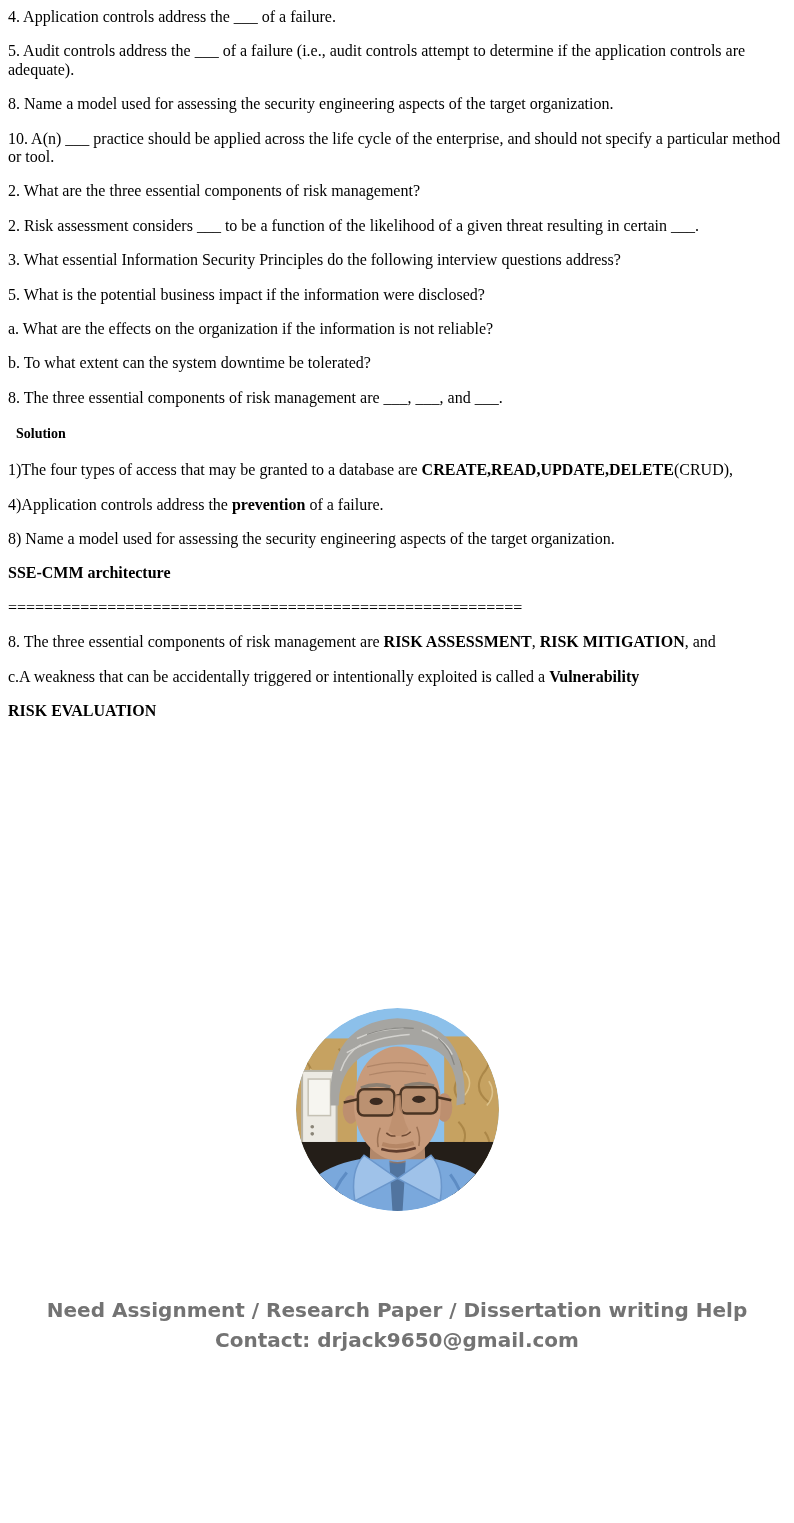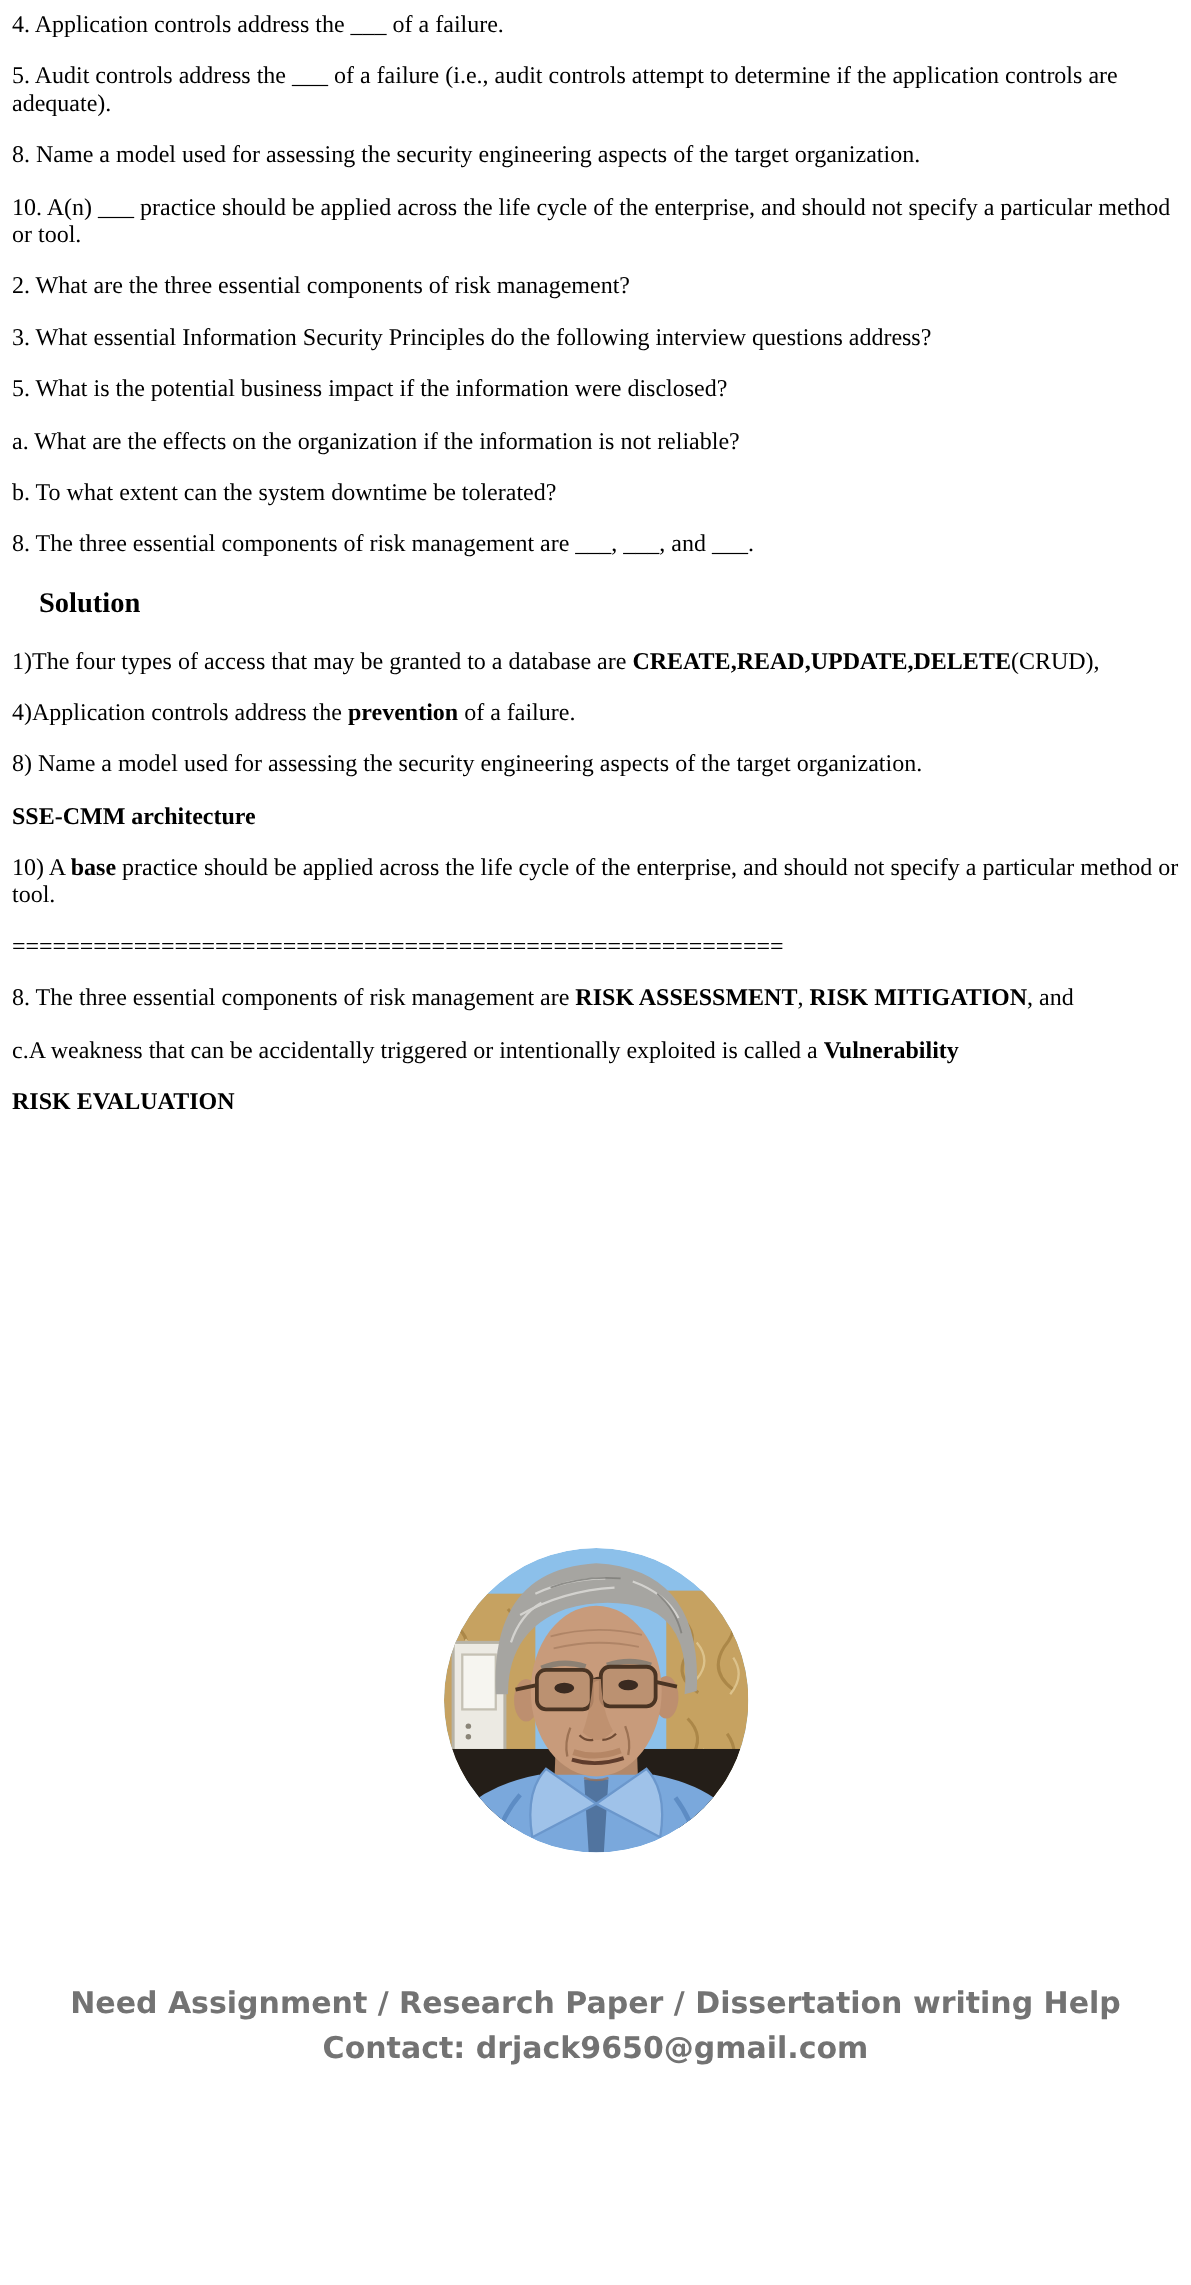--- a/index.html
+++ b/index.html
@@ -13,24 +13,24 @@
     font-size: 16px;
     padding: 8px;
   }
   .doc p {
     margin: 16px 0;
     line-height: 1.15;
   }
   .questions p:first-child { margin-top: 0; }
   .solution-heading {
     font-family: "Liberation Serif", serif;
-    font-size: 19px;
+    font-size: 14px;
     font-weight: bold;
     line-height: 1.15;
-    margin: 19px 18px;
+    margin: 19px 8px;
   }
   .divider-line {
     letter-spacing: 0;
     white-space: nowrap;
     overflow: hidden;
   }
   .avatar-wrap {
     margin-top: 288px;
     text-align: center;
   }
@@ -57,39 +57,39 @@
 <body>
 
 <div class="doc">
 
   <div class="questions">
     <p>4. Application controls address the ___ of a failure.</p>
     <p>5. Audit controls address the ___ of a failure (i.e., audit controls attempt to determine if the application controls are adequate).</p>
     <p>8. Name a model used for assessing the security engineering aspects of the target organization.</p>
     <p>10. A(n) ___ practice should be applied across the life cycle of the enterprise, and should not specify a particular method or tool.</p>
     <p>2. What are the three essential components of risk management?</p>
+    <p>2. Risk assessment considers ___ to be a function of the likelihood of a given threat resulting in certain ___.</p>
     <p>3. What essential Information Security Principles do the following interview questions address?</p>
     <p>5. What is the potential business impact if the information were disclosed?</p>
     <p>a. What are the effects on the organization if the information is not reliable?</p>
     <p>b. To what extent can the system downtime be tolerated?</p>
     <p>8. The three essential components of risk management are ___, ___, and ___.</p>
   </div>
 
   <div>
     <h2 class="solution-heading">Solution</h2>
 
     <p><span>1)The four types of access that may be granted to a database are </span><b>CREATE,READ,UPDATE,DELETE</b><span>(CRUD),</span></p>
 
     <p><span>4)Application controls address the </span><b>prevention</b><span> of a failure.</span></p>
 
     <p><span>8) Name a model used for assessing the security engineering aspects of the target organization.</span></p>
 
     <p><b>SSE-CMM architecture</b></p>
 
-    <p><span>10) A </span><b>base</b><span> practice should be applied across the life cycle of the enterprise, and should not specify a particular method or tool.</span></p>
 
     <p class="divider-line"><span>=========================================================</span></p>
 
     <p><span>8. The three essential components of risk management are </span><b>RISK ASSESSMENT</b><span>, </span><b>RISK MITIGATION</b><span>, and</span></p>
 
     <p><span>c.A weakness that can be accidentally triggered or intentionally exploited is called a </span><b>Vulnerability</b></p>
 
     <p><b>RISK EVALUATION</b></p>
   </div>
 

